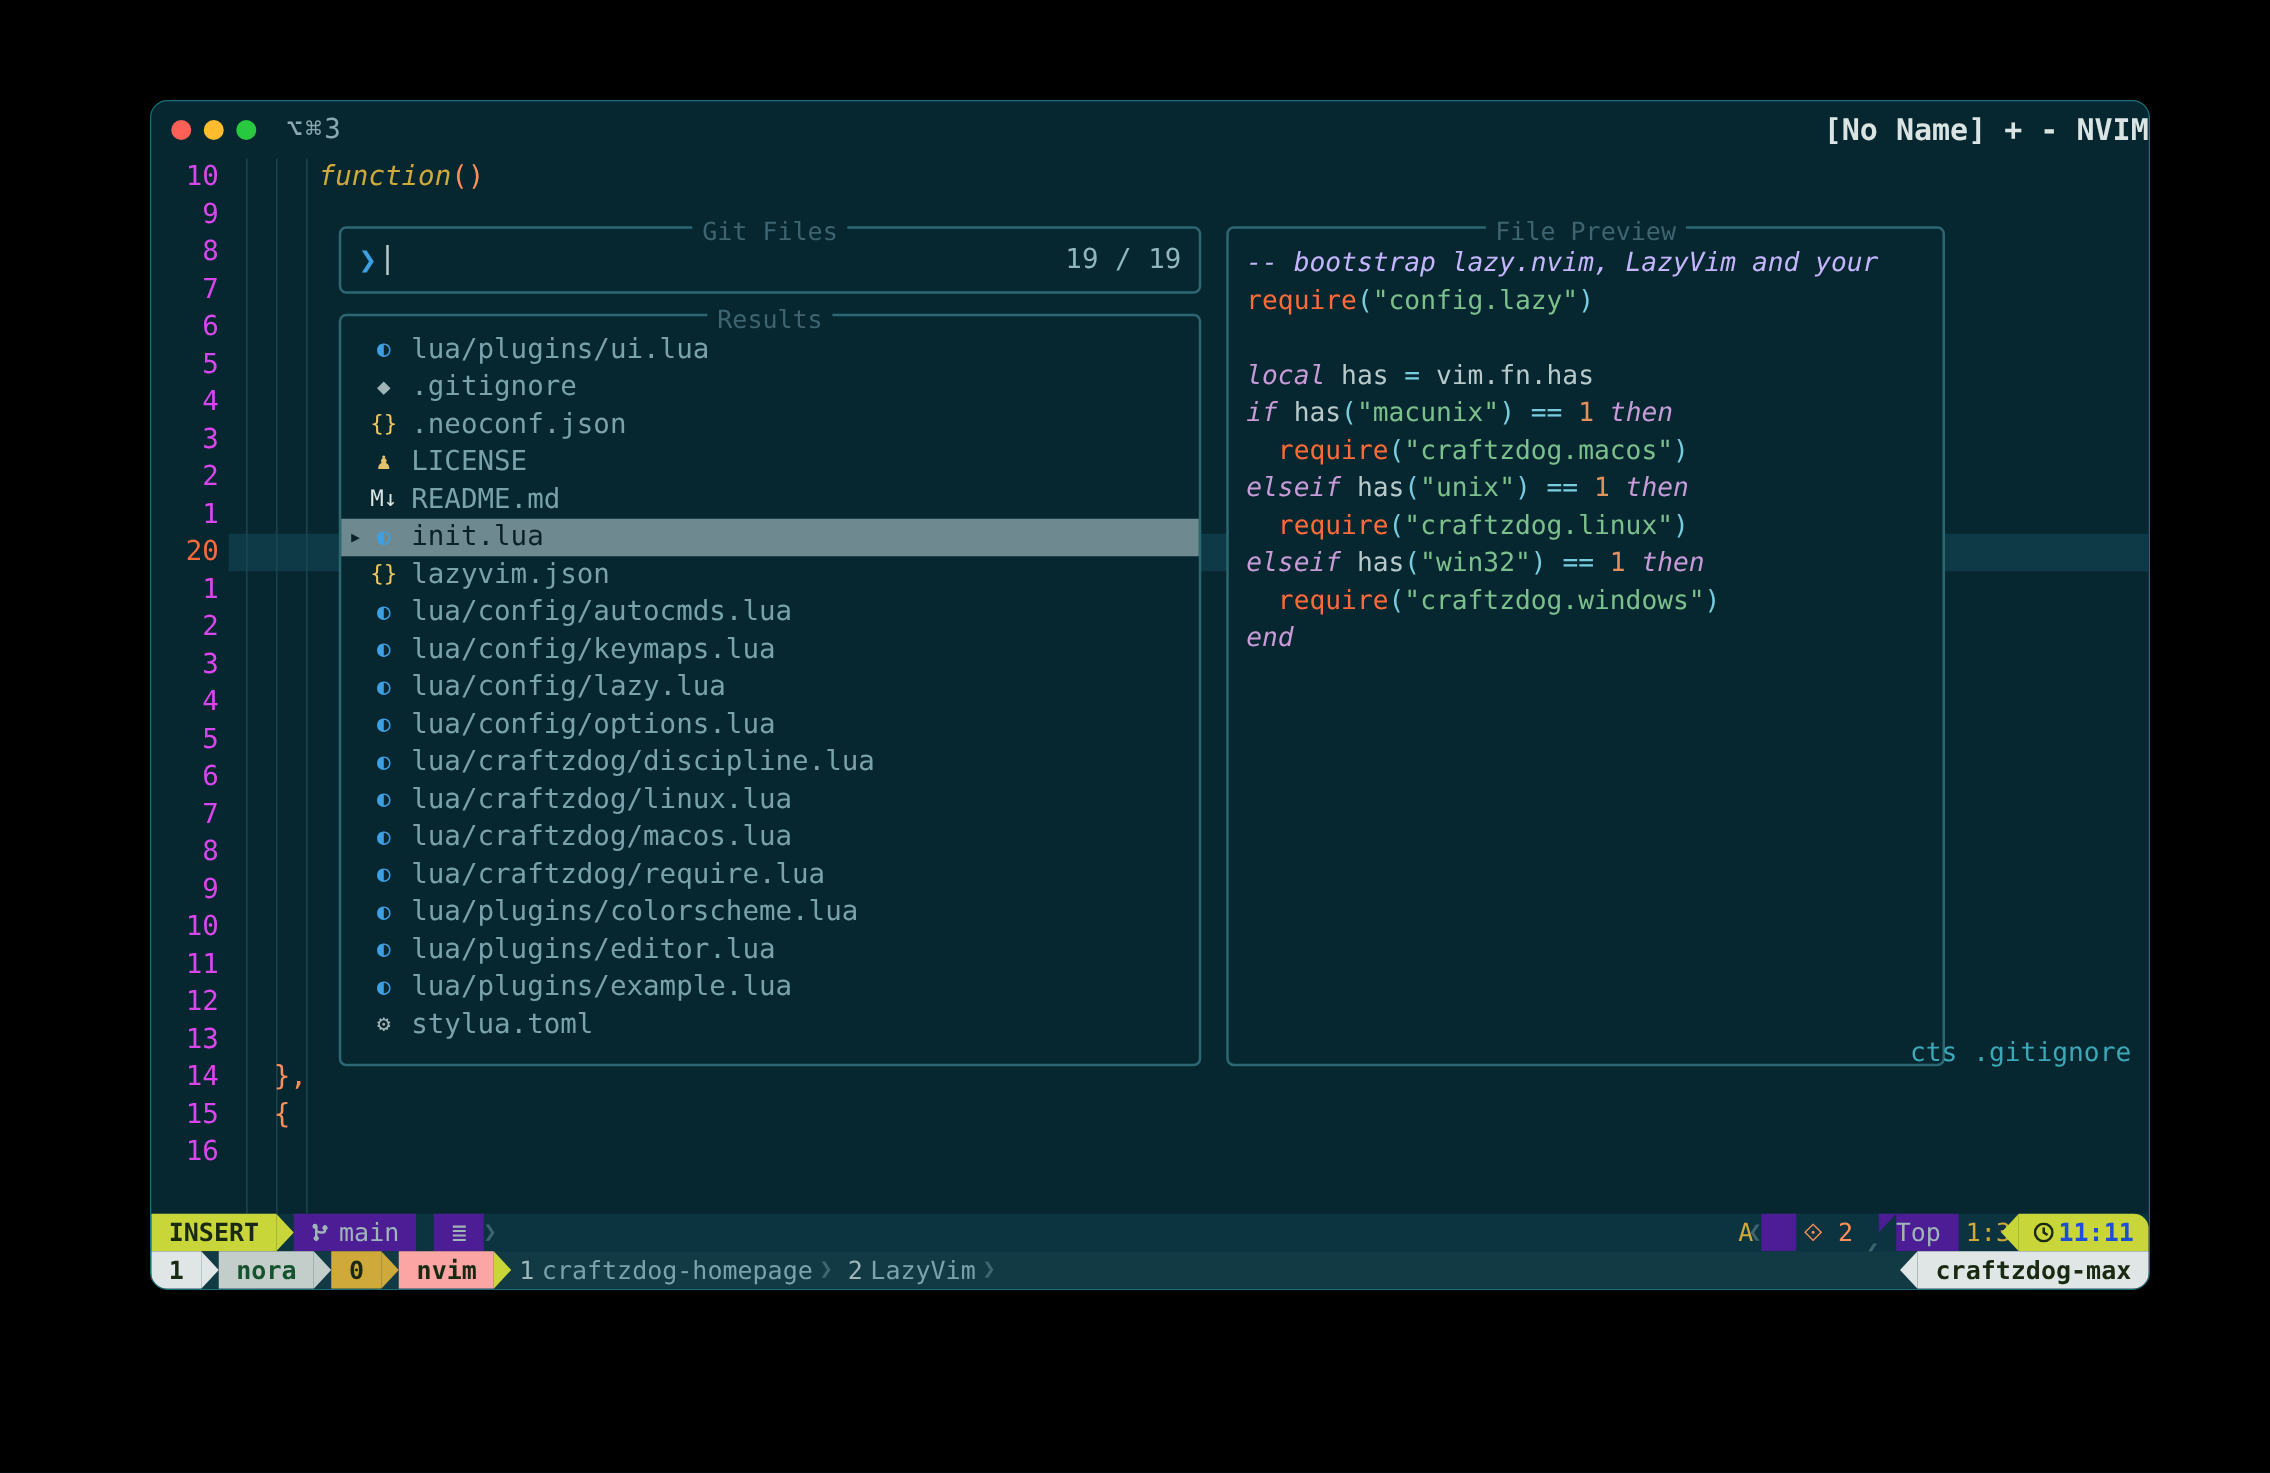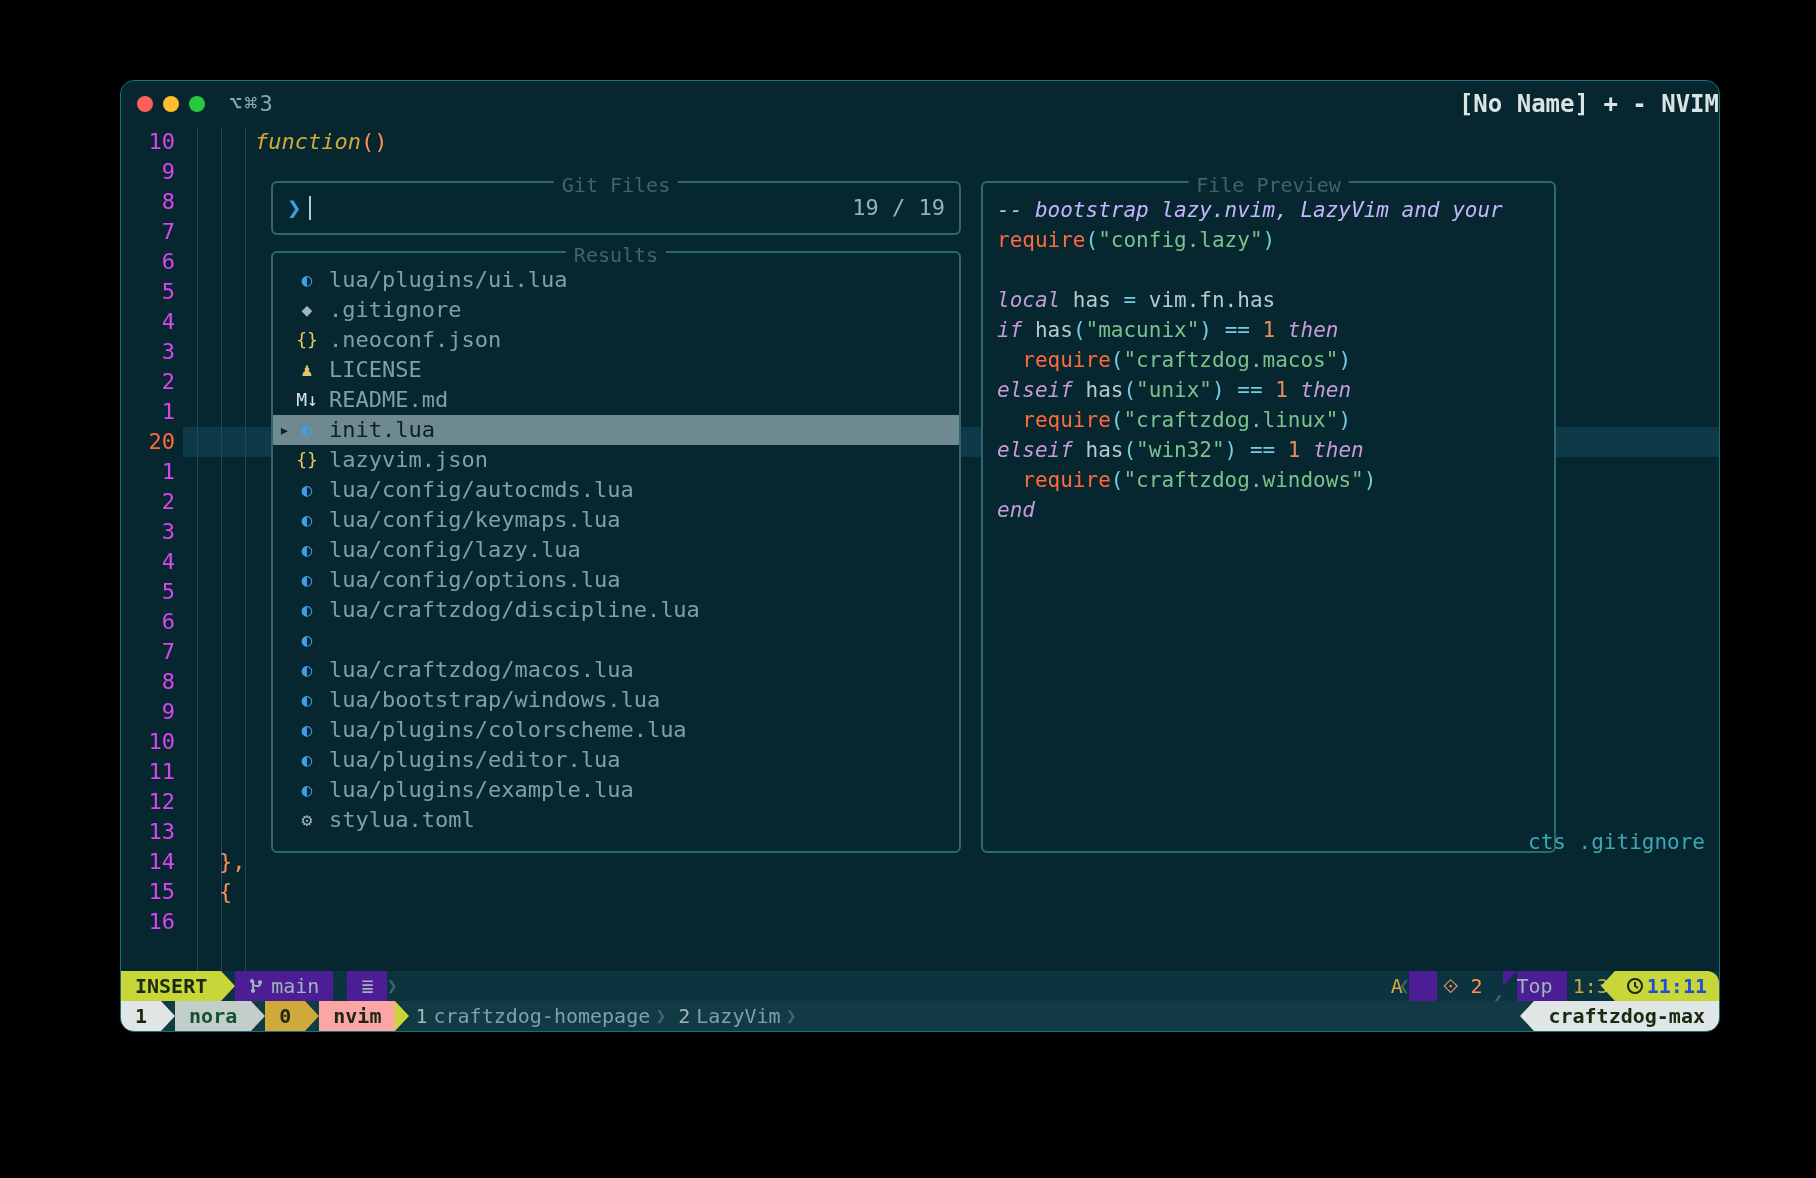--- a/index.html
+++ b/index.html
@@ -208,23 +208,23 @@
             <li><span class="icon ic-json">{}</span><span>.neoconf.json</span></li>
             <li><span class="icon ic-lic">♟</span><span>LICENSE</span></li>
             <li><span class="icon ic-md">M↓</span><span>README.md</span></li>
             <li class="selected"><span class="icon ic-lua">◐</span><span>init.lua</span></li>
             <li><span class="icon ic-json">{}</span><span>lazyvim.json</span></li>
             <li><span class="icon ic-lua">◐</span><span>lua/config/autocmds.lua</span></li>
             <li><span class="icon ic-lua">◐</span><span>lua/config/keymaps.lua</span></li>
             <li><span class="icon ic-lua">◐</span><span>lua/config/lazy.lua</span></li>
             <li><span class="icon ic-lua">◐</span><span>lua/config/options.lua</span></li>
             <li><span class="icon ic-lua">◐</span><span>lua/craftzdog/discipline.lua</span></li>
-            <li><span class="icon ic-lua">◐</span></li>
+            <li><span class="icon ic-lua">◐</span><span>lua/craftzdog/linux.lua</span></li>
             <li><span class="icon ic-lua">◐</span><span>lua/craftzdog/macos.lua</span></li>
-            <li><span class="icon ic-lua">◐</span><span>lua/bootstrap/windows.lua</span></li>
+            <li><span class="icon ic-lua">◐</span><span>lua/craftzdog/require.lua</span></li>
             <li><span class="icon ic-lua">◐</span><span>lua/plugins/colorscheme.lua</span></li>
             <li><span class="icon ic-lua">◐</span><span>lua/plugins/editor.lua</span></li>
             <li><span class="icon ic-lua">◐</span><span>lua/plugins/example.lua</span></li>
             <li><span class="icon ic-toml">⚙</span><span>stylua.toml</span></li>
           </ul>
       </div>
 
       <div class="panel p-preview">
         <span class="legend">File Preview</span>
         <div class="body">

